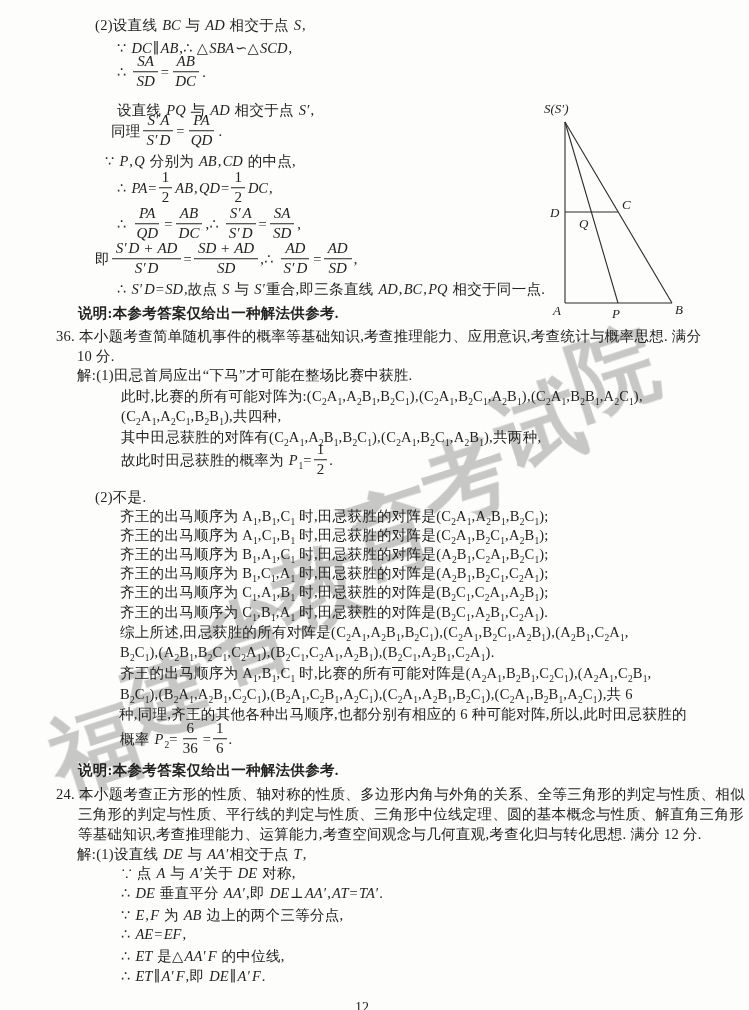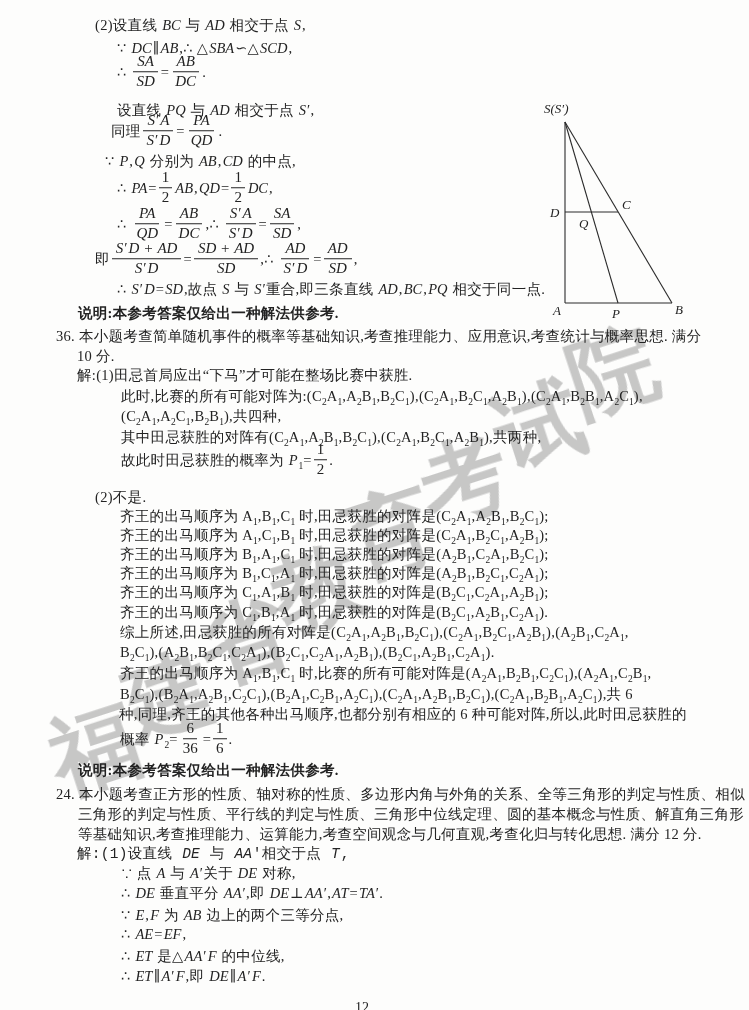--- a/index.html
+++ b/index.html
@@ -144,21 +144,21 @@
           <span class="fn">6</span>
           <span class="fd">36</span>
         </span>=<span class="frac">
           <span class="fn">1</span>
           <span class="fd">6</span>
         </span>.</div>
       <div class="line bold" style="left: 78px; top: 770px;">说明:本参考答案仅给出一种解法供参考.</div>
       <div class="line" style="left: 56px; top: 794px;">24. 本小题考查正方形的性质、轴对称的性质、多边形内角与外角的关系、全等三角形的判定与性质、相似</div>
       <div class="line" style="left: 78px; top: 814px;">三角形的判定与性质、平行线的判定与性质、三角形中位线定理、圆的基本概念与性质、解直角三角形</div>
       <div class="line" style="left: 78px; top: 834px;">等基础知识,考查推理能力、运算能力,考查空间观念与几何直观,考查化归与转化思想. 满分 12 分.</div>
-      <div class="line" style="left: 77px; top: 854px; font-family: Liberation Mono, monospace;">解:(1)设直线 <i>DE</i> 与 <i>AA</i>′相交于点 <i>T</i>,</div>
+      <div class="line" style="left: 77px; top: 854px;">解:(1)设直线 <i>DE</i> 与 <i>AA</i>′相交于点 <i>T</i>,</div>
       <div class="line" style="left: 121px; top: 873px;">∵ 点 <i>A</i> 与 <i>A</i>′关于 <i>DE</i> 对称,</div>
       <div class="line" style="left: 121px; top: 893px;">∴ <i>DE</i> 垂直平分 <i>AA</i>′,即 <i>DE</i>⊥<i>AA</i>′,<i>AT</i>=<i>TA</i>′.</div>
       <div class="line" style="left: 121px; top: 915px;">∵ <i>E</i>,<i>F</i> 为 <i>AB</i> 边上的两个三等分点,</div>
       <div class="line" style="left: 121px; top: 934px;">∴ <i>AE</i>=<i>EF</i>,</div>
       <div class="line" style="left: 121px; top: 956px;">∴ <i>ET</i> 是△<i>AA</i>′<i>F</i> 的中位线,</div>
       <div class="line" style="left: 121px; top: 976px;">∴ <i>ET</i>∥<i>A</i>′<i>F</i>,即 <i>DE</i>∥<i>A</i>′<i>F</i>.</div>
     </div>
   <svg id="diagram" style="position: absolute; left: 500px; top: 95px;" width="205" height="232">
       <line x1="65" y1="27" x2="65" y2="208" stroke="#2b2b2b" stroke-width="1.1"></line>
       <line x1="65" y1="208" x2="172" y2="208" stroke="#2b2b2b" stroke-width="1.1"></line>

